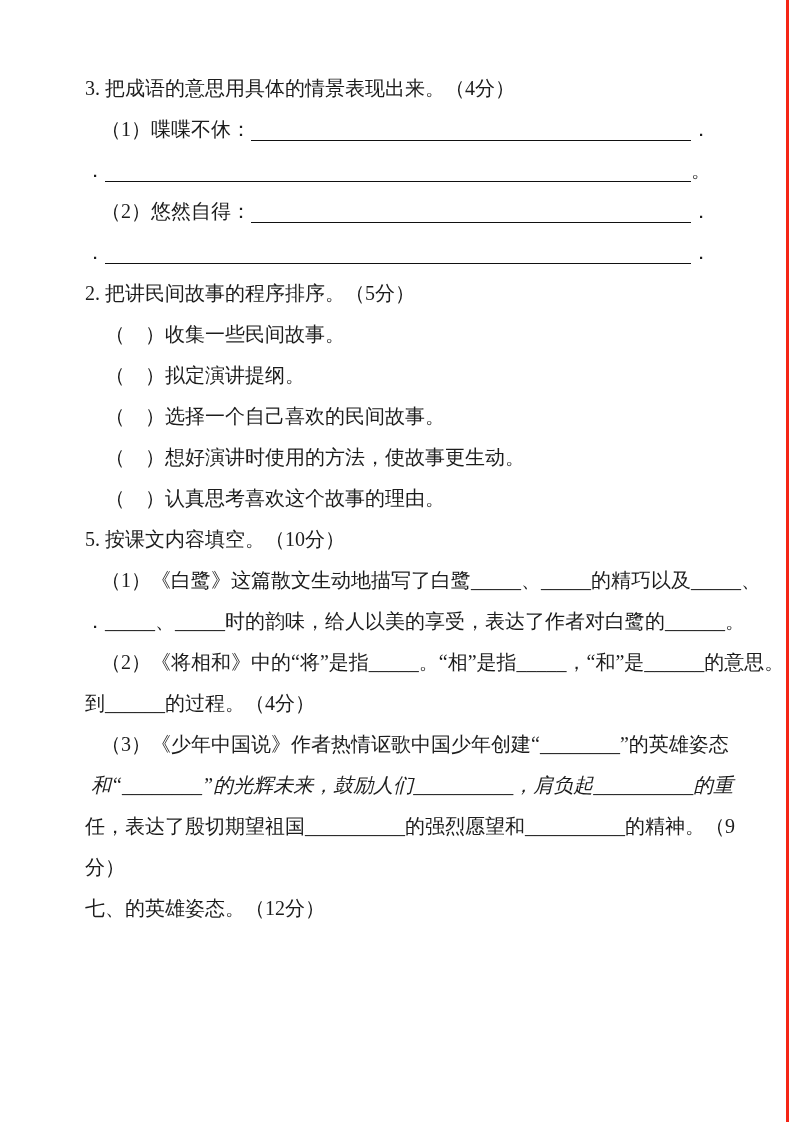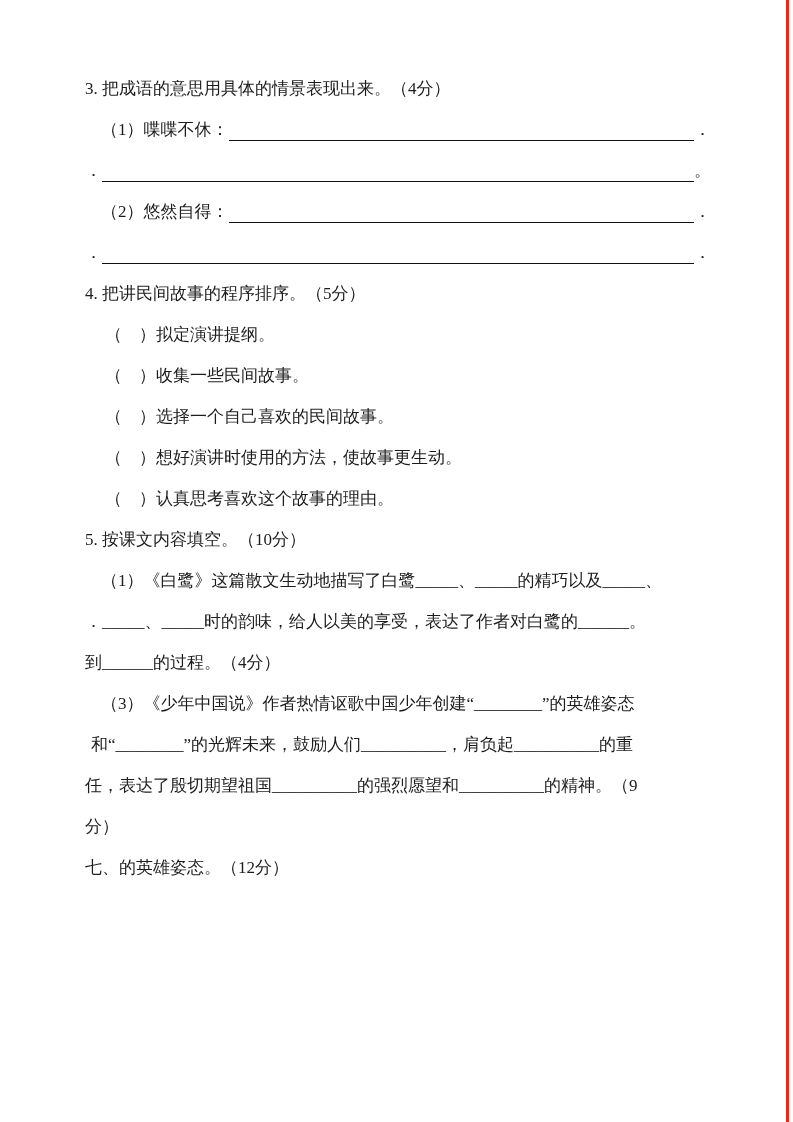--- a/index.html
+++ b/index.html
@@ -24,21 +24,21 @@
     background: #f52516;
   }
   .content {
     position: absolute;
     top: 68px;
     left: 85px;
     right: 82px;
   }
   .line {
     margin: 0;
-    font-size: 17px;
+    font-size: 20px;
     line-height: 41px;
     white-space: nowrap;
   }
   .row {
     display: flex;
     align-items: stretch;
   }
   .row > span {
     flex: 0 0 auto;
   }
@@ -49,21 +49,21 @@
   .rule::after {
     content: "";
     position: absolute;
     left: 0;
     right: 0;
     bottom: 9px;
     border-bottom: 1.2px solid #111111;
   }
   .indent-1 { padding-left: 16px; }
   .indent-2 { padding-left: 20px; }
-  .indent-3 { padding-left: 6px; }
+  .indent-3 { padding-left: 6px; font-style: italic; }
 </style>
 </head>
 <body>
 
 <div class="red-line"></div>
 
 <main class="content">
 
   <p class="line">3. 把成语的意思用具体的情景表现出来。（4分）</p>
 
@@ -82,32 +82,33 @@
     <span>（2）悠然自得：</span>
     <span class="rule"></span>
     <span>．</span>
   </div>
   <div class="line row">
     <span>．</span>
     <span class="rule"></span>
     <span>．</span>
   </div>
 
-  <p class="line">4. 把讲民间故事的程序排序。（5分）</p>
+  <p class="line">2. 把讲民间故事的程序排序。（5分）</p>
+  <p class="line indent-2">（　）收集一些民间故事。</p>
   <p class="line indent-2">（　）拟定演讲提纲。</p>
-  <p class="line indent-2">（　）收集一些民间故事。</p>
   <p class="line indent-2">（　）选择一个自己喜欢的民间故事。</p>
   <p class="line indent-2">（　）想好演讲时使用的方法，使故事更生动。</p>
   <p class="line indent-2">（　）认真思考喜欢这个故事的理由。</p>
 
   <p class="line">5. 按课文内容填空。（10分）</p>
 
   <p class="line indent-1">（1）《白鹭》这篇散文生动地描写了白鹭_____、_____的精巧以及_____、</p>
   <p class="line">．_____、_____时的韵味，给人以美的享受，表达了作者对白鹭的______。</p>
 
+  <p class="line indent-1">（2）《将相和》中的“将”是指_____。“相”是指_____，“和”是______的意思。</p>
   <p class="line">到______的过程。（4分）</p>
 
   <p class="line indent-1">（3）《少年中国说》作者热情讴歌中国少年创建“________”的英雄姿态</p>
   <p class="line indent-3">和“________”的光辉未来，鼓励人们__________，肩负起__________的重</p>
   <p class="line">任，表达了殷切期望祖国__________的强烈愿望和__________的精神。（9</p>
   <p class="line">分）</p>
 
   <p class="line">七、的英雄姿态。（12分）</p>
 
 </main>

